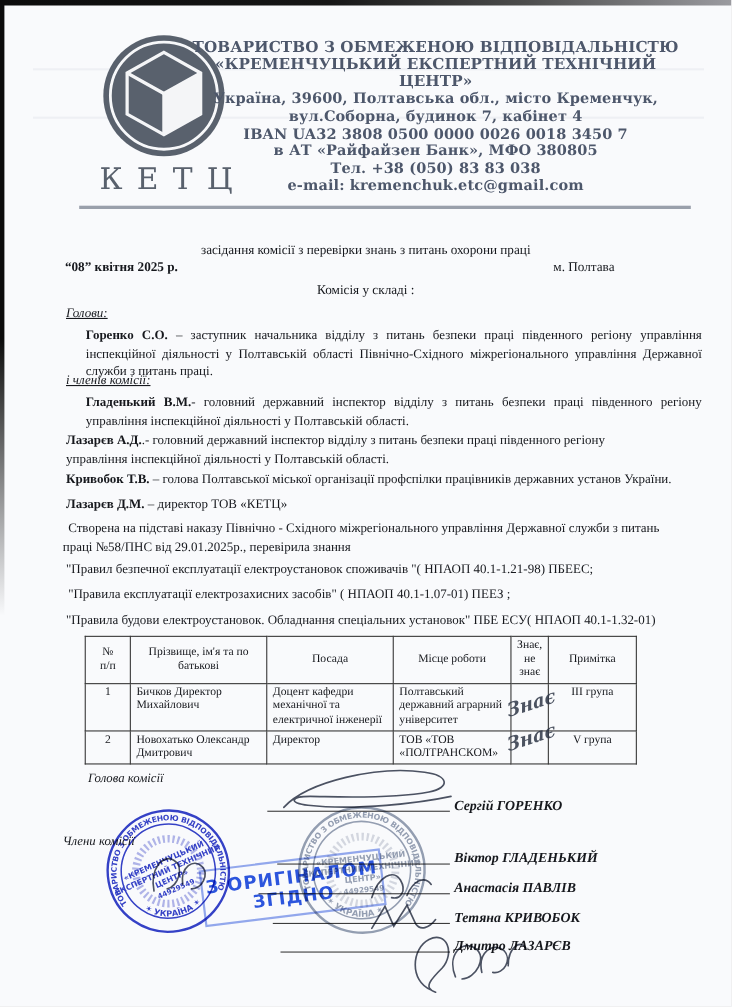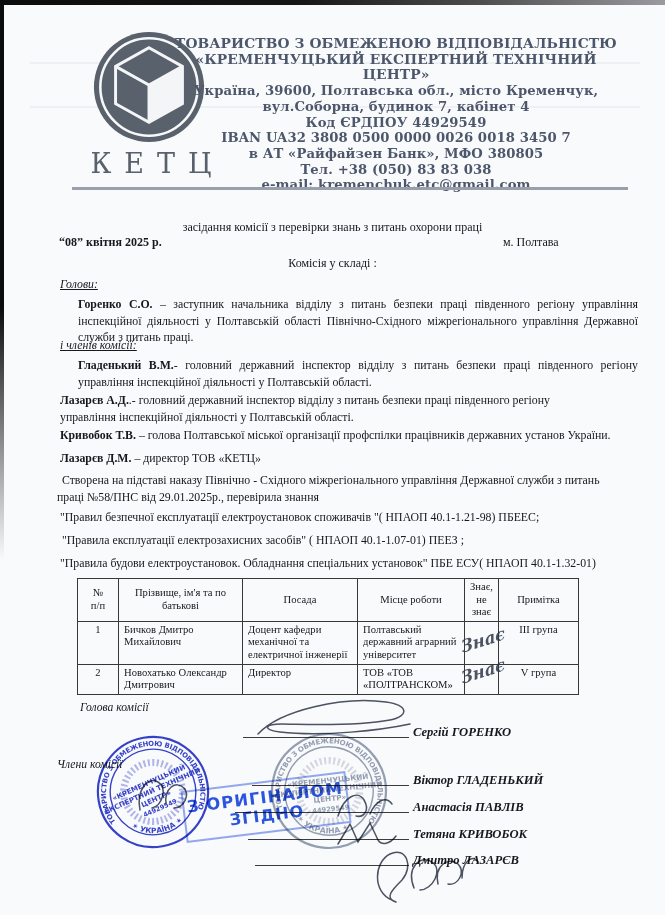--- a/index.html
+++ b/index.html
@@ -87,21 +87,20 @@
       <line x1="60" y1="58" x2="60" y2="96" stroke="#f4f5f7" stroke-width="3"></line>
     </g>
   </svg>
   <div class="logo-text">КЕТЦ</div>
 
   <div class="lh">
     <div class="big">ТОВАРИСТВО З ОБМЕЖЕНОЮ ВІДПОВІДАЛЬНІСТЮ</div>
     <div class="big">«КРЕМЕНЧУЦЬКИЙ ЕКСПЕРТНИЙ ТЕХНІЧНИЙ ЦЕНТР»</div>
     <div>Україна, 39600, Полтавська обл., місто Кременчук,</div>
     <div>вул.Соборна, будинок 7, кабінет 4</div>
-    <div>Код ЄРДПОУ 44929549</div>
     <div>IBAN UA32 3808 0500 0000 0026 0018 3450 7</div>
     <div>в АТ «Райфайзен Банк», МФО 380805</div>
     <div>Тел. +38 (050) 83 83 038</div>
     <div>e-mail: kremenchuk.etc@gmail.com</div>
   </div>
   <div class="lh-divider"></div>
 
   <div class="t-center p-sub">засідання комісії з перевірки знань з питань охорони праці</div>
   <div class="p-date">“08” квітня 2025 р.</div>
   <div class="p-place">м. Полтава</div>
@@ -152,21 +151,21 @@
 п/п</th>
       <th>Прізвище, ім'я та по батькові</th>
       <th>Посада</th>
       <th>Місце роботи</th>
       <th>Знає,
 не знає</th>
       <th>Примітка</th>
     </tr>
     <tr style="height:37px">
       <td class="c">1</td>
-      <td>Бичков Дмитро Михайлович</td>
+      <td>Бичков Директор Михайлович</td>
       <td>Доцент кафедри механічної та електричної інженерії</td>
       <td>Полтавський державний аграрний університет</td>
       <td></td>
       <td class="c">ІІІ група</td>
     </tr>
     <tr style="height:30px">
       <td class="c">2</td>
       <td>Новохатько Олександр Дмитрович</td>
       <td>Директор</td>
       <td>ТОВ «ТОВ «ПОЛТРАНСКОМ»</td>

